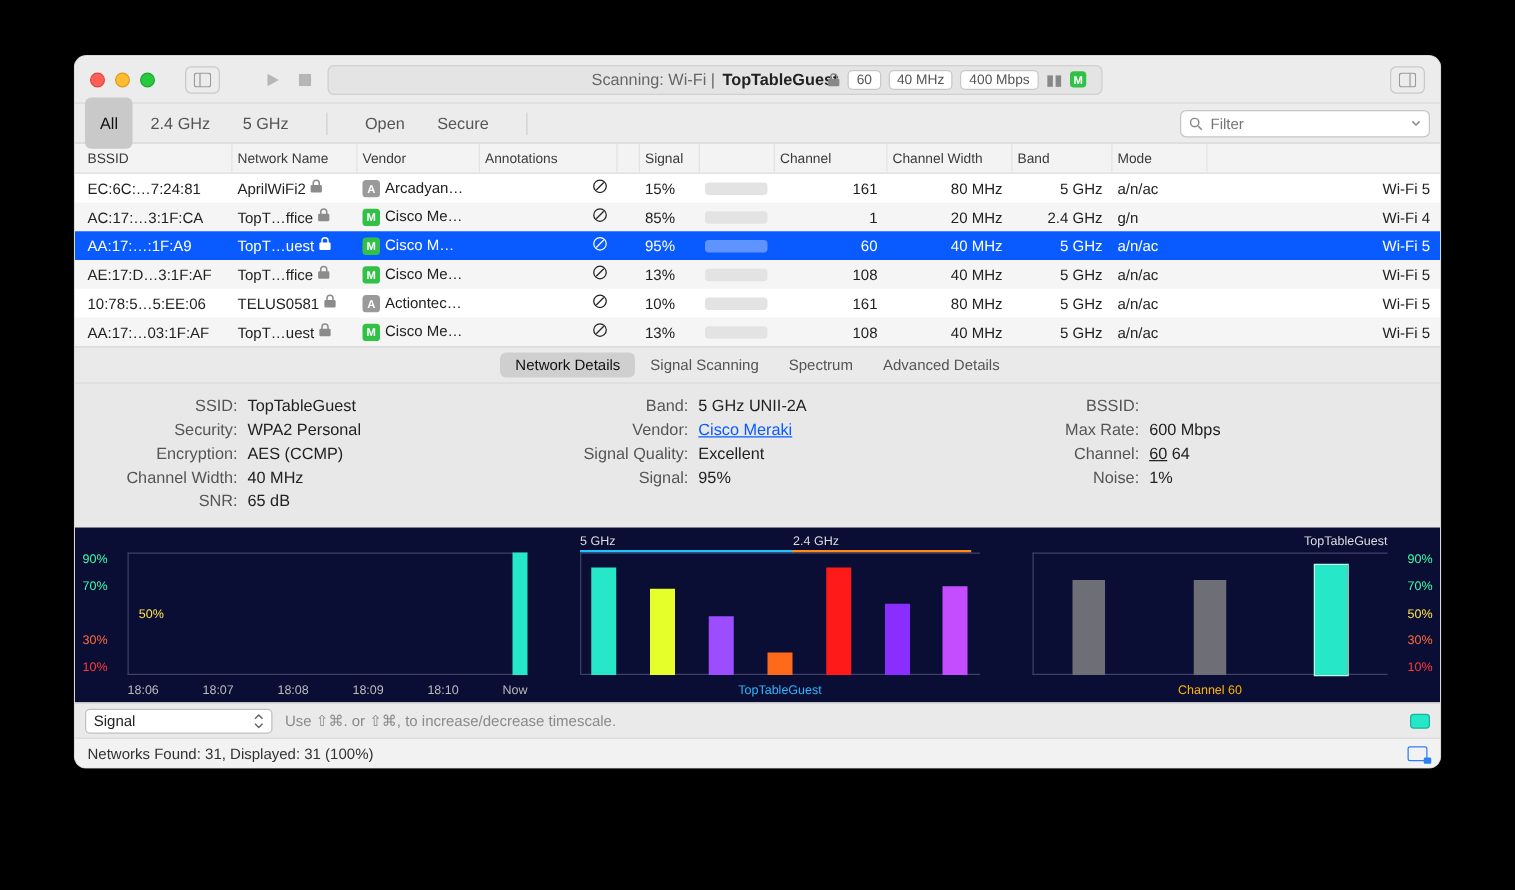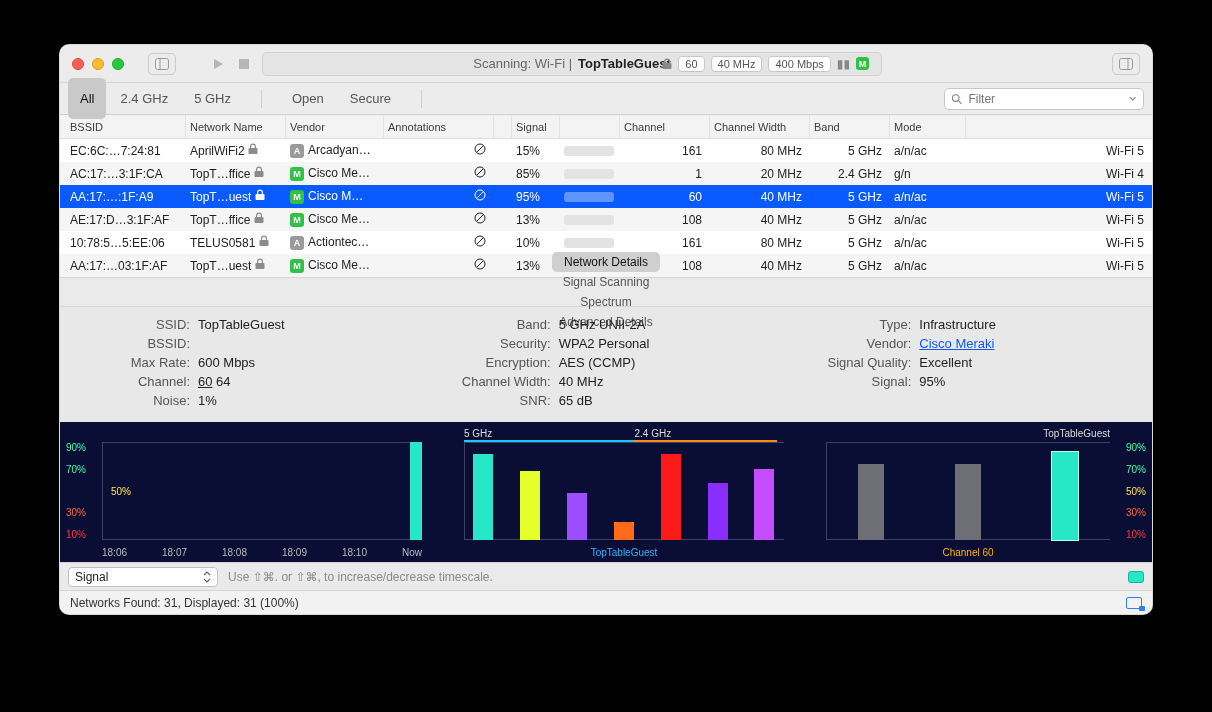--- a/index.html
+++ b/index.html
@@ -106,21 +106,21 @@
   .lock-cell svg{width:10px;height:12px;fill:#8b8b8b;}
   .trow.sel .lock-cell svg{fill:#fff;}
   .bar-bg{width:50px;height:10px;background:#e3e3e3;border-radius:3px;overflow:hidden;display:inline-block;vertical-align:middle;}
   .trow.sel .bar-bg{background:rgba(255,255,255,.35);}
   .bar-fg{height:100%;border-radius:3px;}
   .rght{text-align:right;padding-right:8px!important;}
 
   
   .sectabs{
     height:30px;display:flex;align-items:center;justify-content:center;gap:0;
-    background:#eaeaea;border-top:1px solid #d6d6d6;border-bottom:1px solid #d6d6d6;flex-direction:column;
+    background:#eaeaea;border-top:1px solid #d6d6d6;border-bottom:1px solid #d6d6d6;
   }
   .sectabs .st{
     font-size:12px;color:#555;padding:3px 12px;border-radius:5px;cursor:default;
   }
   .sectabs .st.active{background:#cfcfcf;color:#111;}
 
   
   .details{
     background:#e8e8e8;padding:10px 20px 14px 20px;
     display:grid;grid-template-columns:1fr 1fr 1fr;gap:4px 30px;
@@ -407,24 +407,20 @@
 
   <div class="details">
     <div class="kv">
         <span class="k">SSID:</span>
         <span class="v">TopTableGuest</span>
       </div>
     <div class="kv">
         <span class="k">Band:</span>
         <span class="v">5 GHz UNII-2A</span>
       </div>
-    <div class="kv">
-        <span class="k">Type:</span>
-        <span class="v">Infrastructure</span>
-      </div>
 
     <div class="kv">
         <span class="k">BSSID:</span>
         <span class="v"></span>
       </div>
     <div class="kv">
         <span class="k">Security:</span>
         <span class="v">WPA2 Personal</span>
       </div>
 

